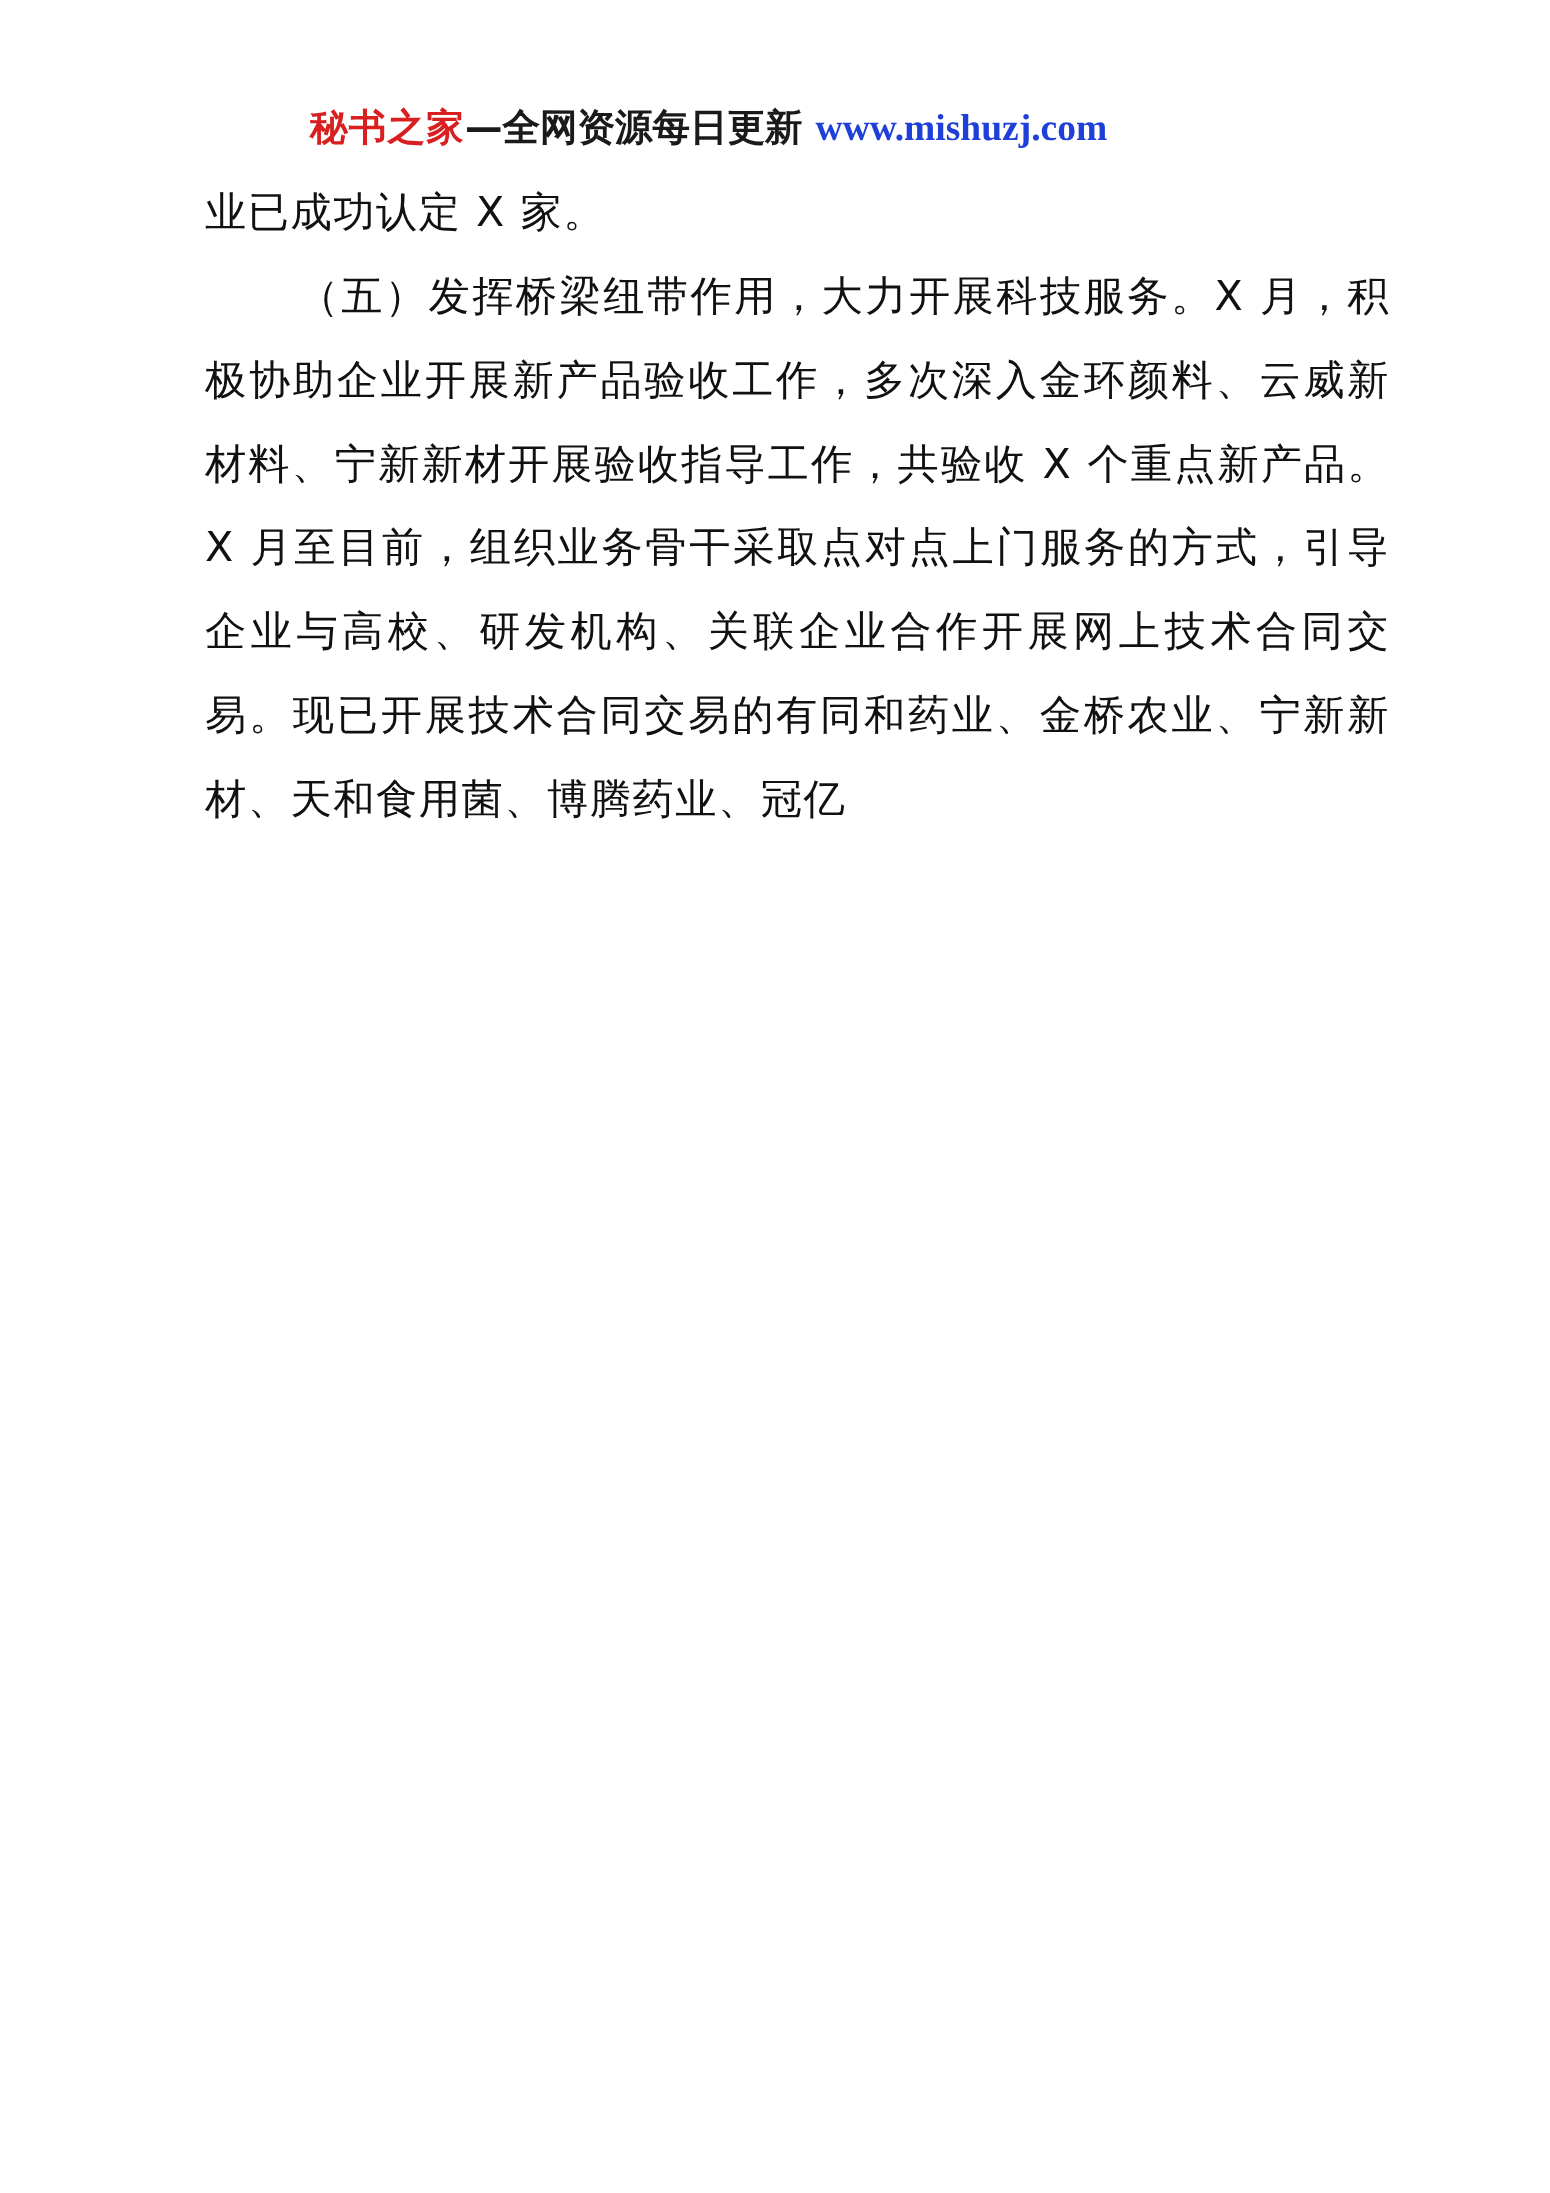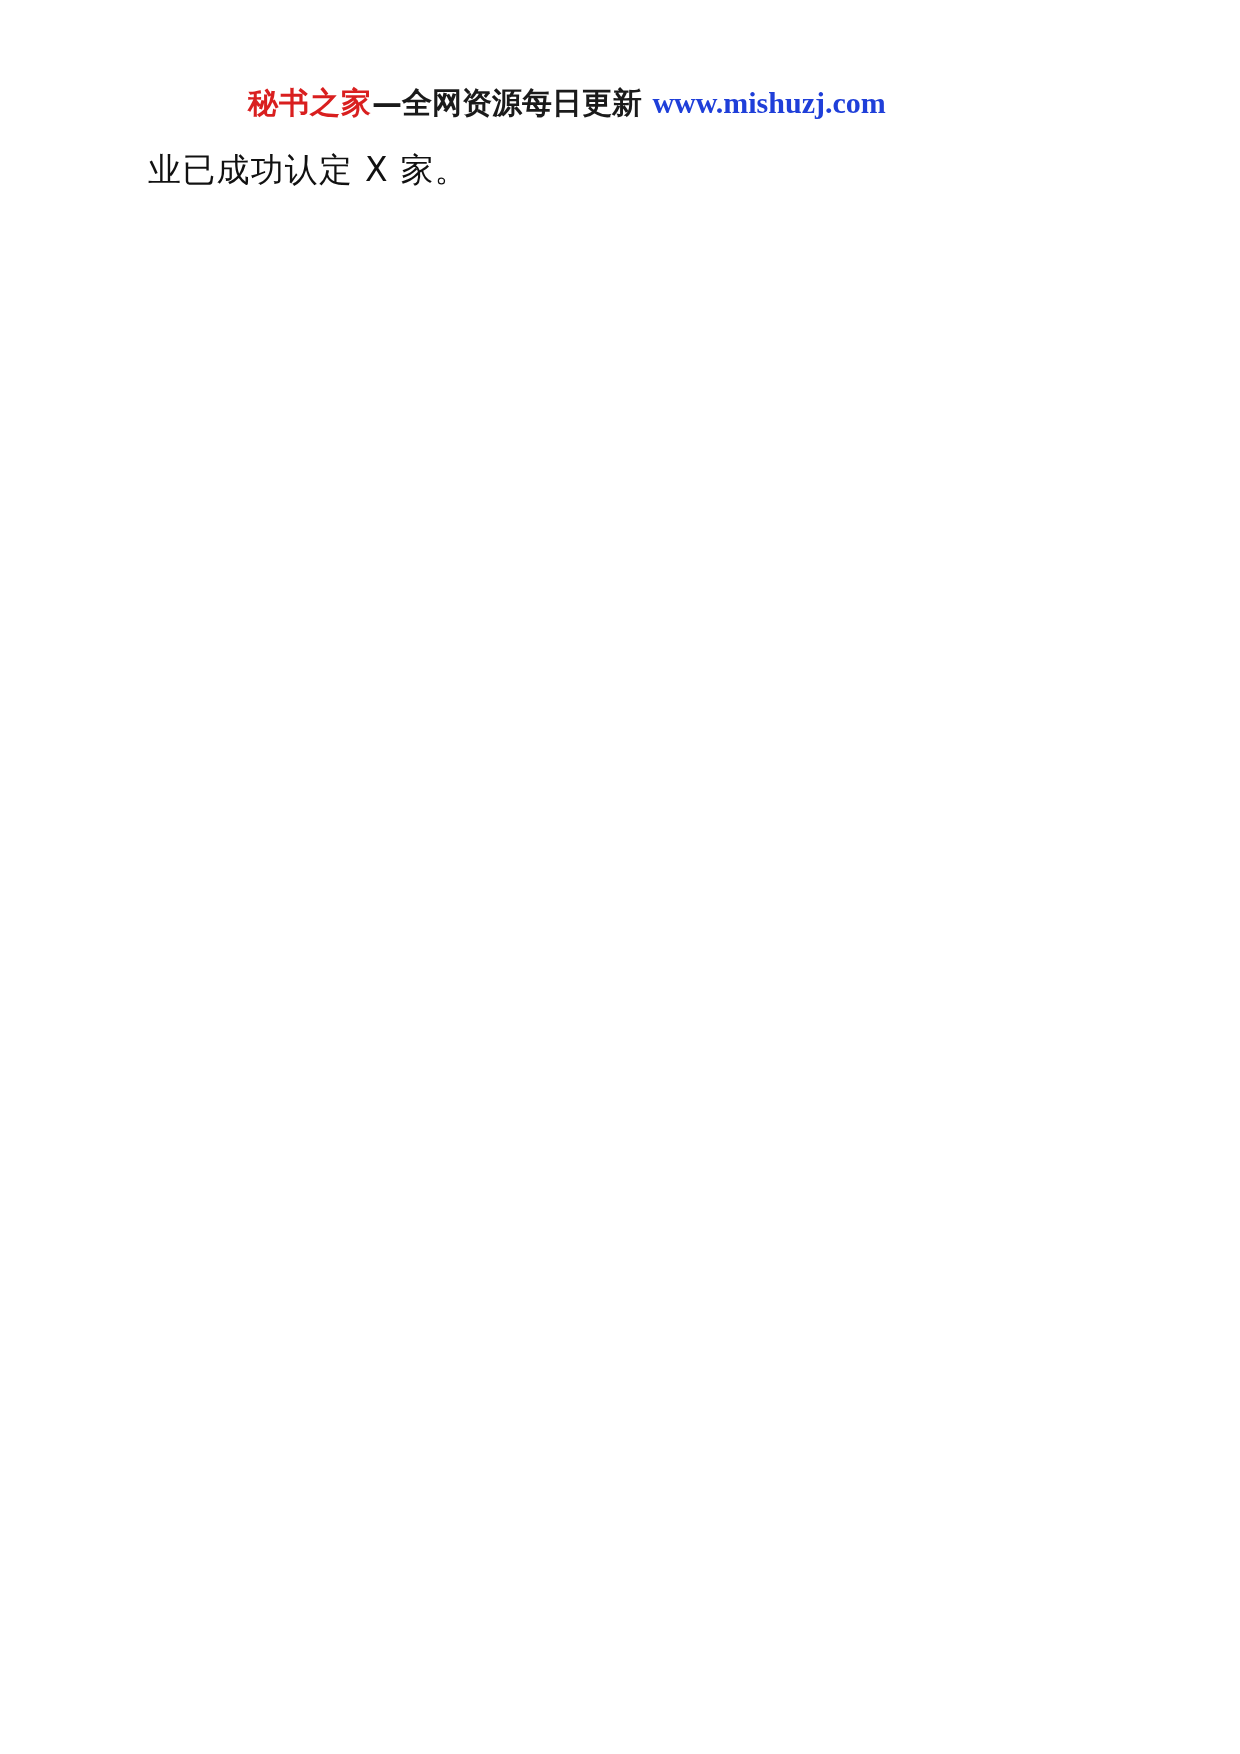--- a/index.html
+++ b/index.html
@@ -44,21 +44,21 @@
   }
   .wm-blue {
     color: #1f3fd9;
     font-weight: bold;
     font-family: "Liberation Serif", "DejaVu Serif", serif;
     letter-spacing: 0px;
   }
   .body-text {
     position: absolute;
     top: 136px;
-    left: 148px;
+    left: 164px;
     width: 948px;
   }
   .body-text p {
     margin: 0 0 0 0;
     font-size: 33px;
     line-height: 67px;
     letter-spacing: 1.2px;
     text-align: justify;
     text-justify: inter-ideograph;
     font-family: "DejaVu Sans", "Liberation Sans", sans-serif;
@@ -73,15 +73,16 @@
 <body>
 
 <div class="page">
 
   <div class="watermark">
     <span class="wm-red">秘书之家</span><span class="wm-black">—全网资源每日更新</span> <span class="wm-blue">www.mishuzj.com</span>
   </div>
 
   <div class="body-text">
     <p>业已成功认定 X 家。</p>
+    <p class="indent">（五）发挥桥梁纽带作用，大力开展科技服务。X 月，积极协助企业开展新产品验收工作，多次深入金环颜料、云威新材料、宁新新材开展验收指导工作，共验收 X 个重点新产品。X 月至目前，组织业务骨干采取点对点上门服务的方式，引导企业与高校、研发机构、关联企业合作开展网上技术合同交易。现已开展技术合同交易的有同和药业、金桥农业、宁新新材、天和食用菌、博腾药业、冠亿</p>
   </div>
 
 </div>
 
 </body></html>

